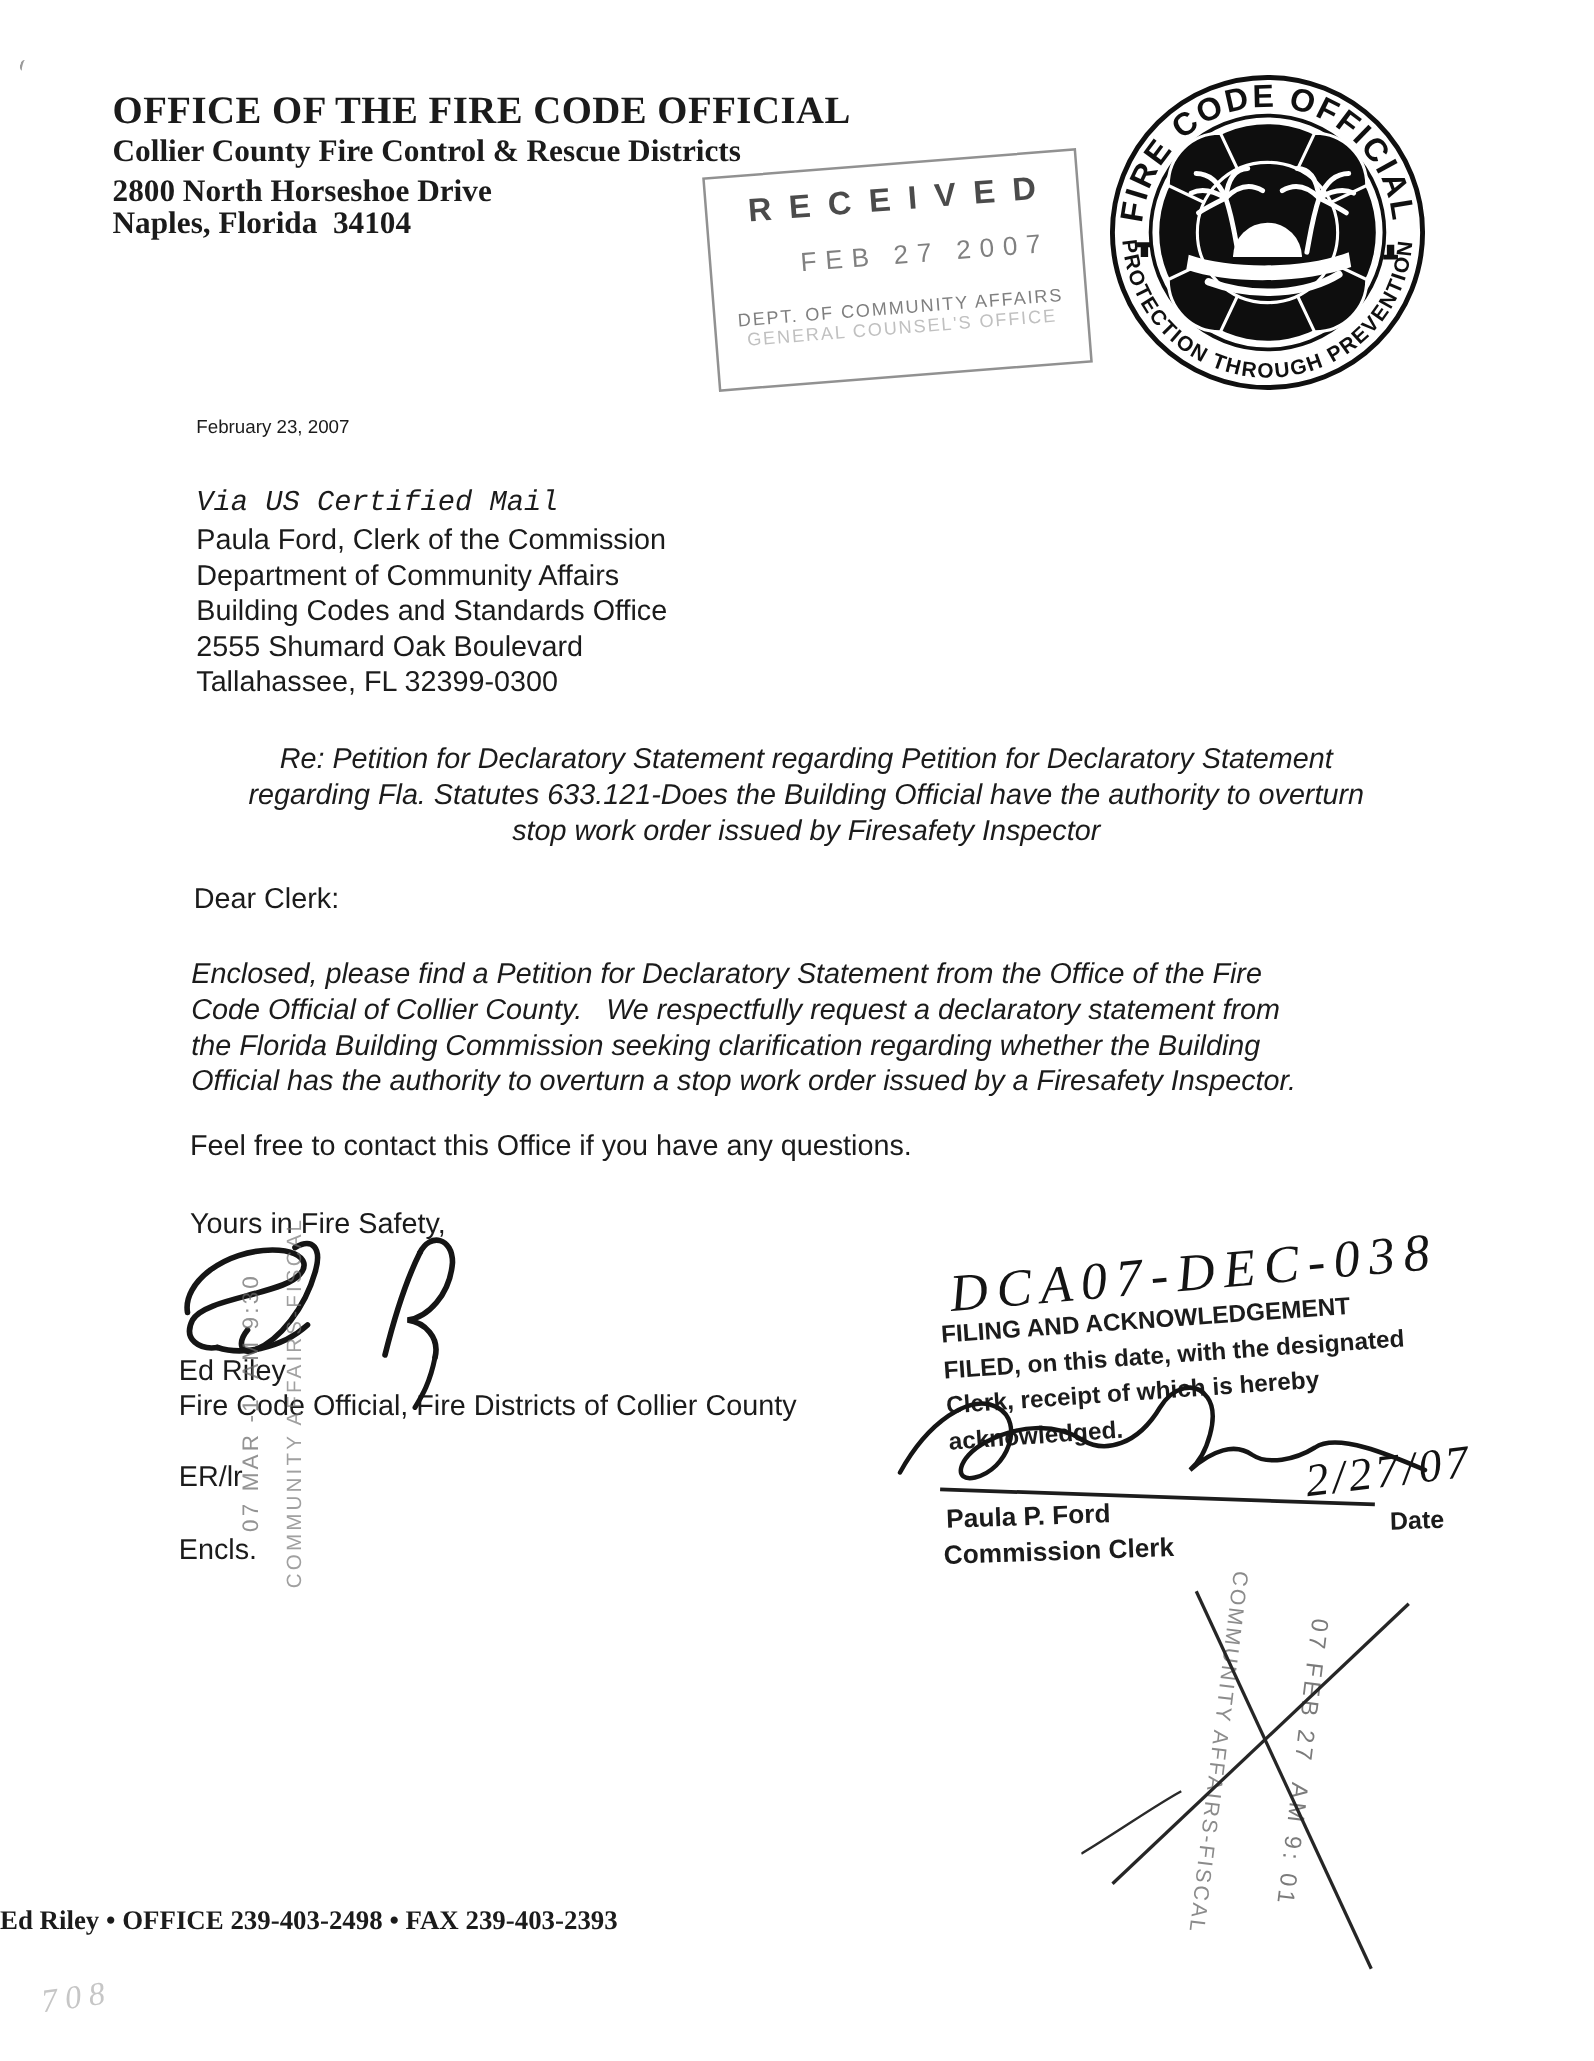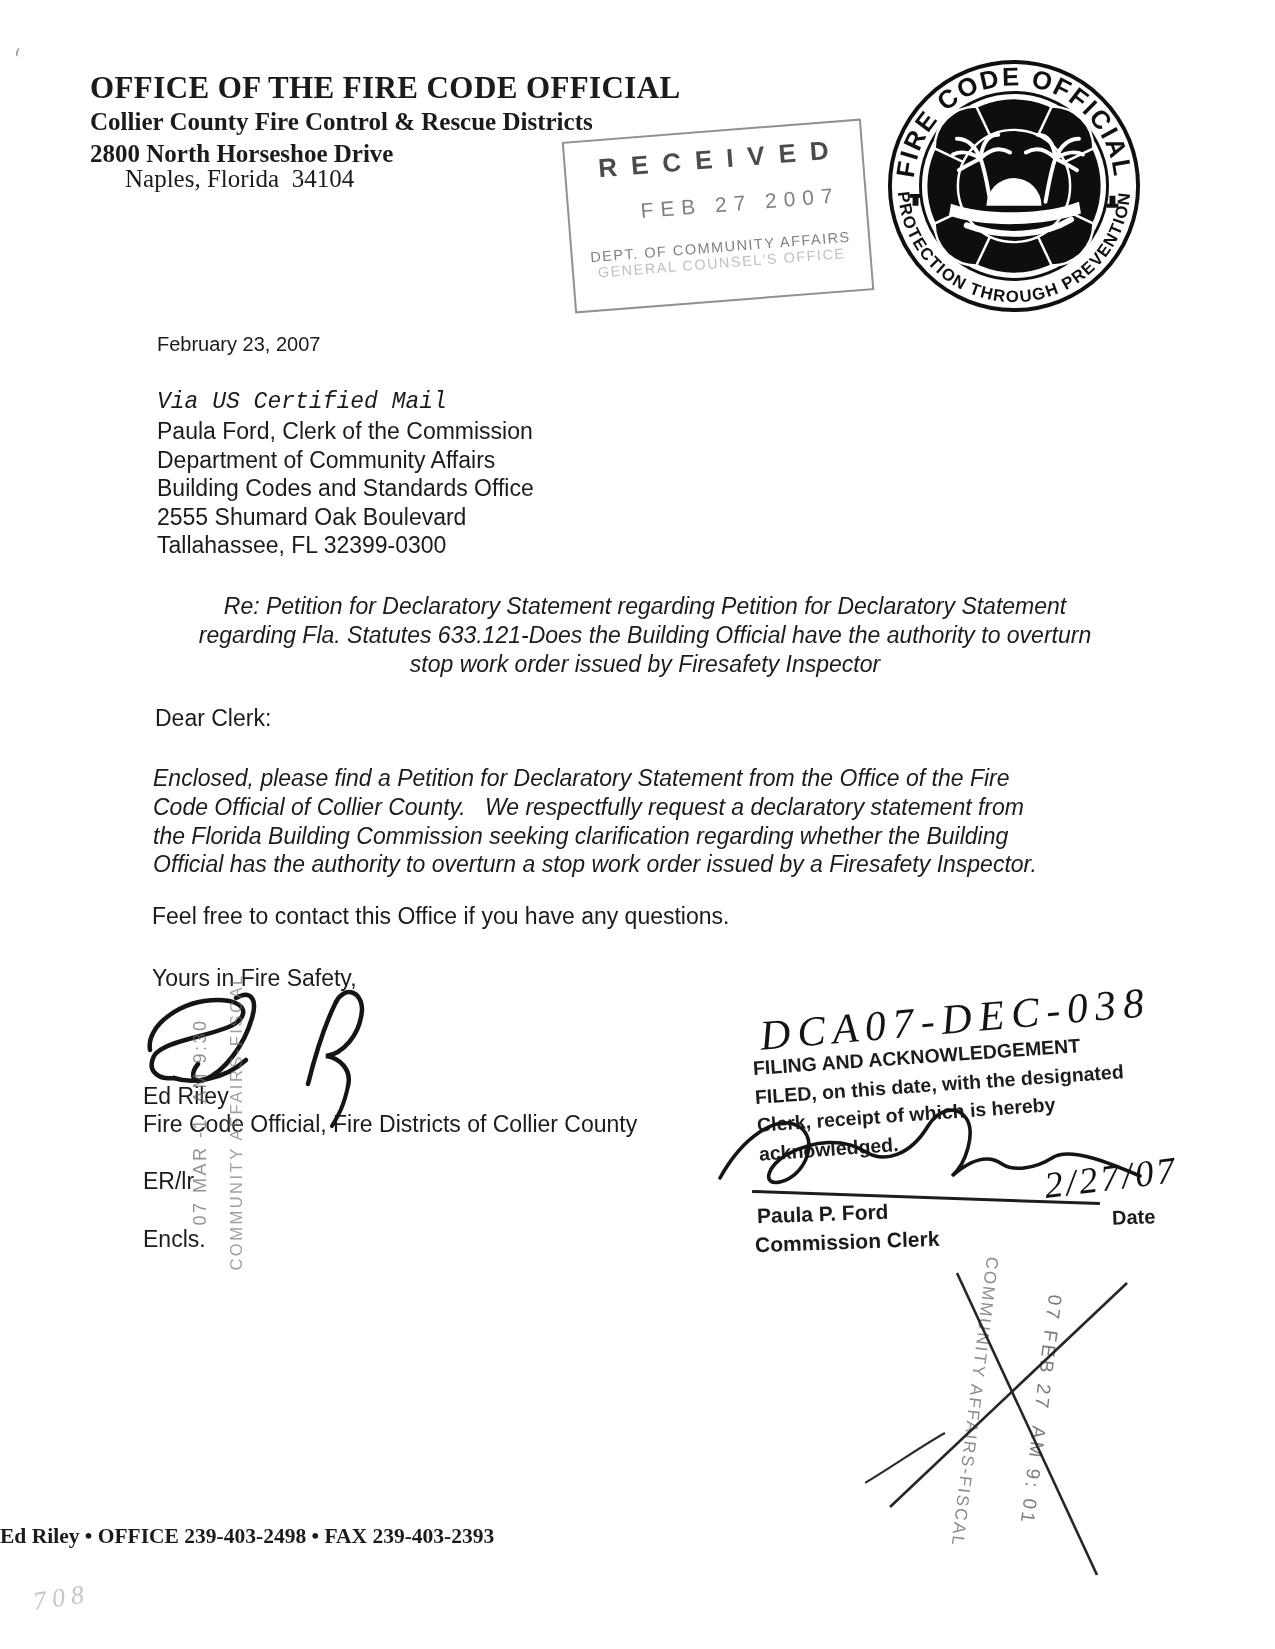--- a/index.html
+++ b/index.html
@@ -10,42 +10,42 @@
   }
   .abs{position:absolute;}
   .serif{font-family:"Liberation Serif",serif;}
   .it{font-style:italic;}
   .pre{white-space:pre-wrap;}
 
   
   .lh-title{left:90px;top:70px;font-size:31px;font-weight:700;letter-spacing:.4px;text-align:right;}
   .lh-org{left:90px;top:108px;font-size:25px;font-weight:700;}
   .lh-a1{left:90px;top:140px;font-size:25px;font-weight:700;}
-  .lh-a2{left:90px;top:165px;font-size:25px;font-weight:400;margin-left:35px;}
+  .lh-a2{left:90px;top:165px;font-size:25px;font-weight:700;}
 
   
   .rcv{
     left:568px;top:130px;width:296px;height:168px;
     border:2px solid rgba(55,55,55,.55);
     transform:rotate(-4.5deg);text-align:center;z-index:3;
   }
   .rcv-title{margin-top:12px;font-size:26px;font-weight:700;letter-spacing:14px;
     color:rgba(35,35,35,.82);text-indent:14px;}
   .rcv-date{margin-top:18px;font-size:21px;letter-spacing:7px;color:rgba(85,85,85,.75);padding-left:46px;}
   .rcv-dept{margin-top:22px;font-size:14.5px;letter-spacing:1.5px;color:rgba(95,95,95,.8);}
   .rcv-office{font-size:14.5px;letter-spacing:1.5px;color:rgba(140,140,140,.55);}
 
   
   .seal{left:886px;top:58px;width:256px;height:256px;}
   .seal text{font-family:"Liberation Sans",sans-serif;font-weight:700;fill:#101010;}
   .seal .t1{font-size:26px;letter-spacing:2px;}
   .seal .t2{font-size:17px;letter-spacing:1.4px;}
 
   
-  .ltr-date{left:157px;top:333px;font-size:20px;}
+  .ltr-date{left:157px;top:333px;font-size:15px;}
   .ltr-via{left:157px;top:389px;font-size:23px;font-family:Liberation Mono, monospace;}
   .ltr-rcpt{left:157px;top:417px;font-size:23px;line-height:28.6px;}
   .ltr-re{left:155px;top:592px;font-size:23px;line-height:29px;width:980px;text-align:center;}
   .ltr-dear{left:155px;top:705px;font-size:23px;}
   .ltr-body{left:153px;top:764px;font-size:23px;line-height:28.8px;width:990px;}
   .ltr-feel{left:152px;top:903px;font-size:23px;}
   .ltr-yours{left:152px;top:965px;font-size:23px;}
   .ltr-name{left:143px;top:1083px;font-size:23px;}
   .ltr-title{left:143px;top:1111px;font-size:23px;}
   .ltr-init{left:143px;top:1168px;font-size:23px;}

